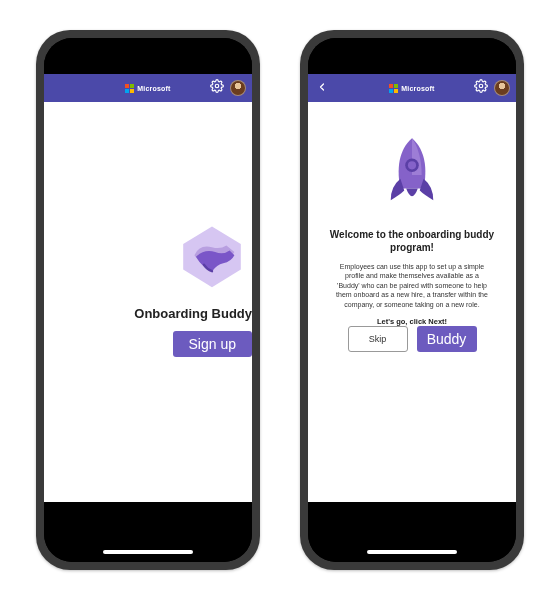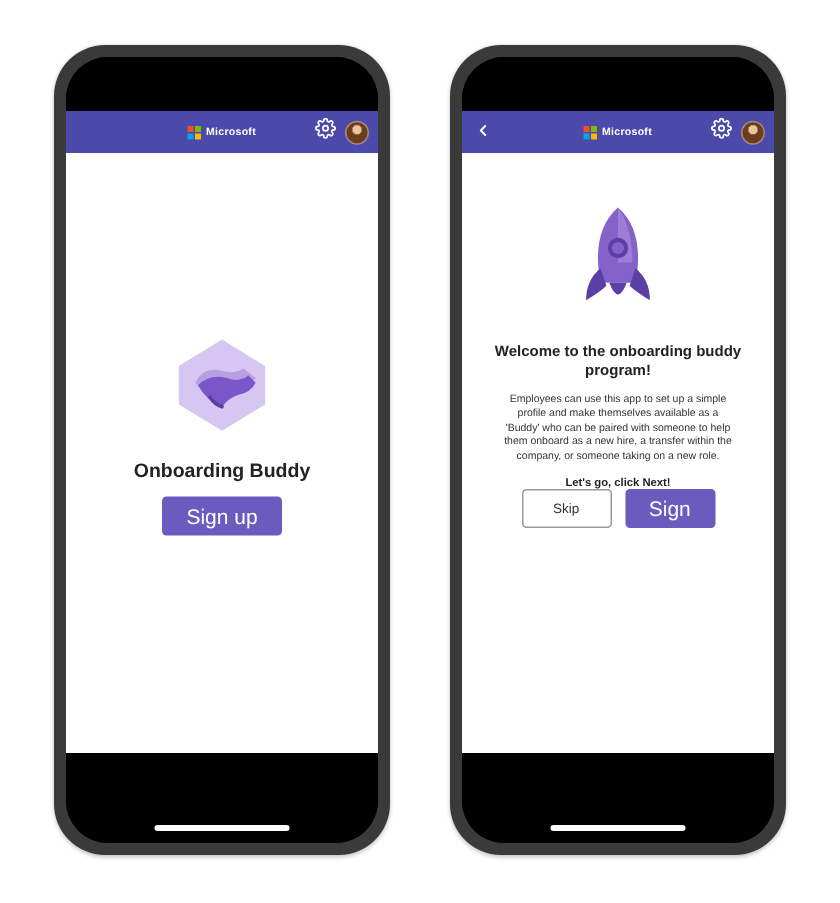--- a/index.html
+++ b/index.html
@@ -71,21 +71,21 @@
     }
     .gear-icon { color:#fff; }
     .avatar {
       width:16px; height:16px; border-radius:50%;
       background:radial-gradient(circle at 50% 35%, #e8c59a 0 28%, #6b3d1e 28% 100%);
       border:1px solid rgba(255,255,255,.4);
     }
     .content {
       flex:1; background:#fff; display:flex; flex-direction:column; align-items:center;
     }
-    .screen1-content { justify-content:center; padding-bottom:28px;}
+    .screen1-content { justify-content:center; padding-bottom:28px;align-items:flex-end;}
     .handshake-wrap {
       width:80px; height:72px; margin-bottom:14px;
       display:flex; align-items:center; justify-content:center;
     }
     .app-title { font-size:13px; font-weight:700; color:#222; margin-bottom:10px;}
     .btn-primary {
       background:#6c5bbf; color:#fff; border:none;
       padding:5px 16px; font-size:14px; border-radius:3px;
       font-weight:500;
     }
@@ -199,21 +199,21 @@
           <path d="M18 44 Q8 52 8 66 Q18 60 22 56 Z" fill="#5b3fa6"></path>
           <path d="M42 44 Q52 52 52 66 Q42 60 38 56 Z" fill="#5b3fa6"></path>
           <path d="M24 54 Q30 70 36 54 Z" fill="#5b3fa6"></path>
         </svg>
       </div>
       <div class="welcome-title">Welcome to the onboarding buddy program!</div>
       <div class="welcome-desc">Employees can use this app to set up a simple profile and make themselves available as a 'Buddy' who can be paired with someone to help them onboard as a new hire, a transfer within the company, or someone taking on a new role.</div>
       <div class="welcome-cta">Let's go, click Next!</div>
       <div class="btn-row">
         <button class="btn-secondary">Skip</button>
-        <button class="btn-primary">Sign</button>
+        <button class="btn-primary">Buddy</button>
       </div>
     </div>
 
     <div class="bottom-bar">
       <div class="home-indicator"></div>
     </div>
   </div>
 </div>
 
 </body></html>

